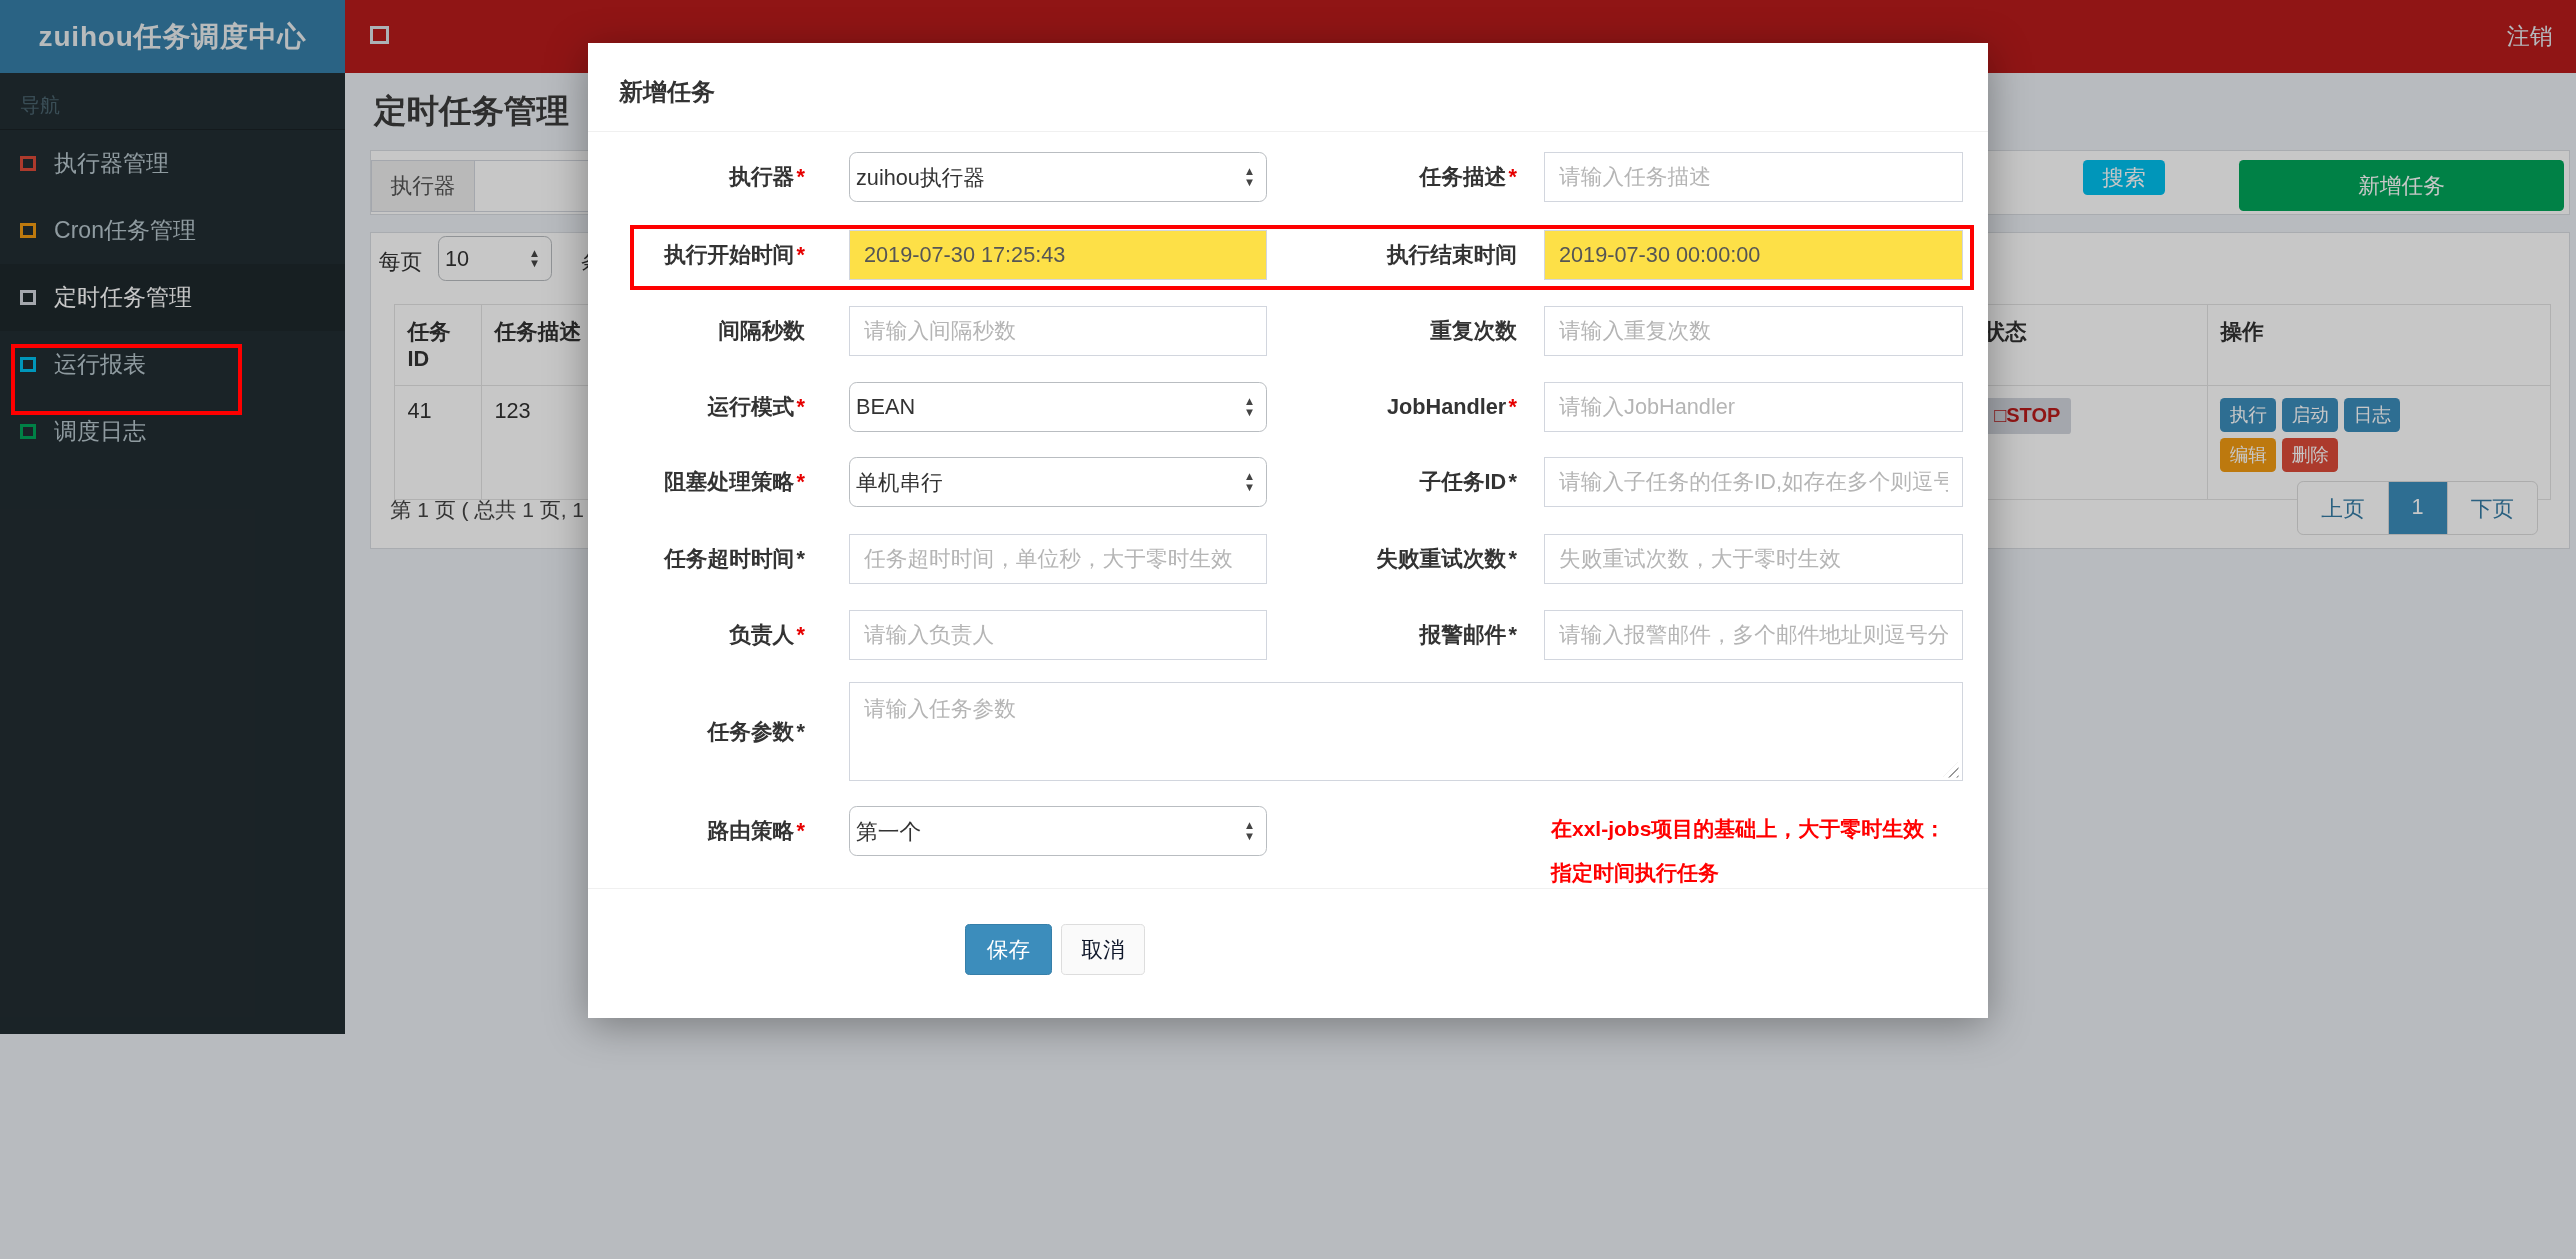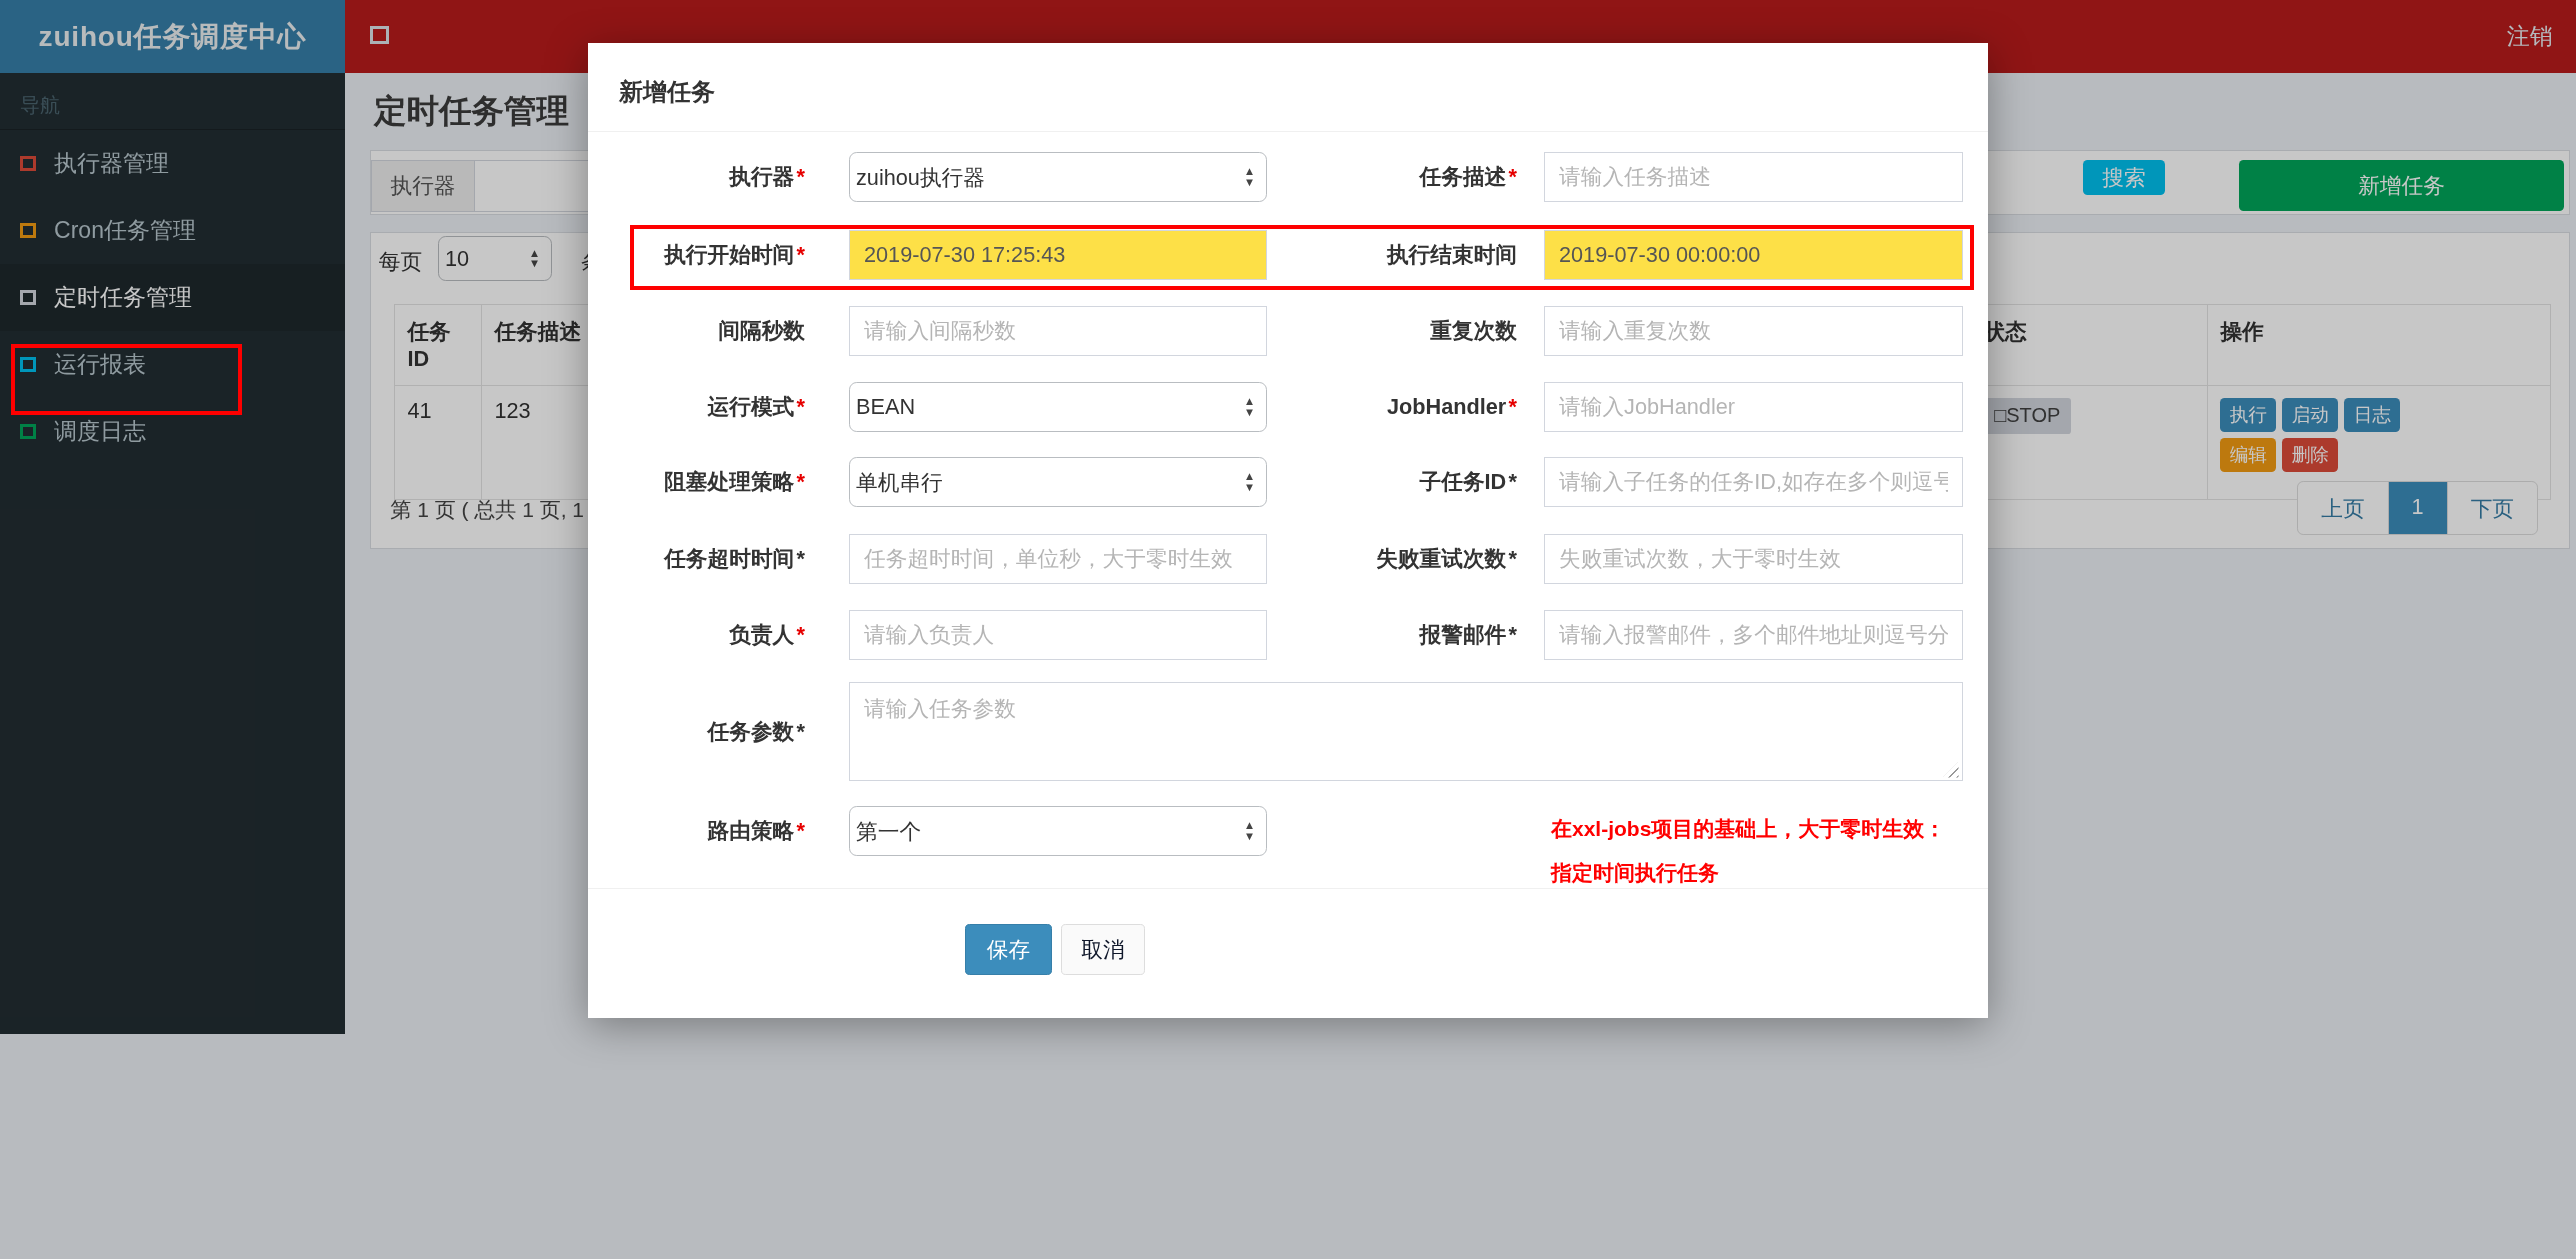--- a/index.html
+++ b/index.html
@@ -42,21 +42,21 @@
   .ps-txt { position:absolute; top:14px; font-size:21.7px; color:#333; }
   .select { border:1.5px solid #b9bdc1; border-radius:7.7px; background:#fff; display:flex; align-items:center;
             padding:0 34px 0 6px; font-size:21.7px; color:#333; position:relative; cursor:pointer; }
   .sel-arrows { position:absolute; right:10.8px; top:50%; transform:translateY(-50%); display:flex; flex-direction:column;
                 font-size:11.6px; color:#444; line-height:10.8px; }
   .ps-select { position:absolute; left:67px; top:3.1px; width:114px; height:45px; }
   table.grid { position:absolute; left:23px; top:71px; width:2157px; border-collapse:collapse; table-layout:fixed; }
   table.grid th, table.grid td { border:1.5px solid #e3e3e3; font-size:21.7px; text-align:left; padding:12.4px 12.4px; vertical-align:top; }
   table.grid th { font-weight:bold; color:#333; height:56px; }
   table.grid td { height:114px; color:#333; }
-  .badge-stop { display:inline-block; background:#d2d6de; color:#404040; font-weight:normal; font-size:20px;
+  .badge-stop { display:inline-block; background:#d2d6de; color:#b91c1c; font-weight:bold; font-size:20px;
                 padding:6.2px 10.8px; border-radius:3.1px;text-align:center; }
   .actions { display:flex; flex-wrap:wrap; gap:6.2px; width:193px; }
   .btn-xs { padding:3.9px 9.3px; font-size:18.6px; border-radius:4.6px; color:#fff; border:none; cursor:pointer; }
   .summary { position:absolute; left:19.3px; top:263px; font-size:21px; color:#444; }
   .pager { position:absolute; right:31px; top:248px; display:flex; border:1.5px solid #ddd; border-radius:6.2px;
            overflow:hidden; background:#fff; }
   .pager .pg { padding:11.6px 23px; font-size:21.7px; color:#357ca5; cursor:pointer; border-left:1.5px solid #ddd; }
   .pager .pg:first-child { border-left:none; }
   .pager .pg.active { background:#3c8dbc; color:#fff; }
   

